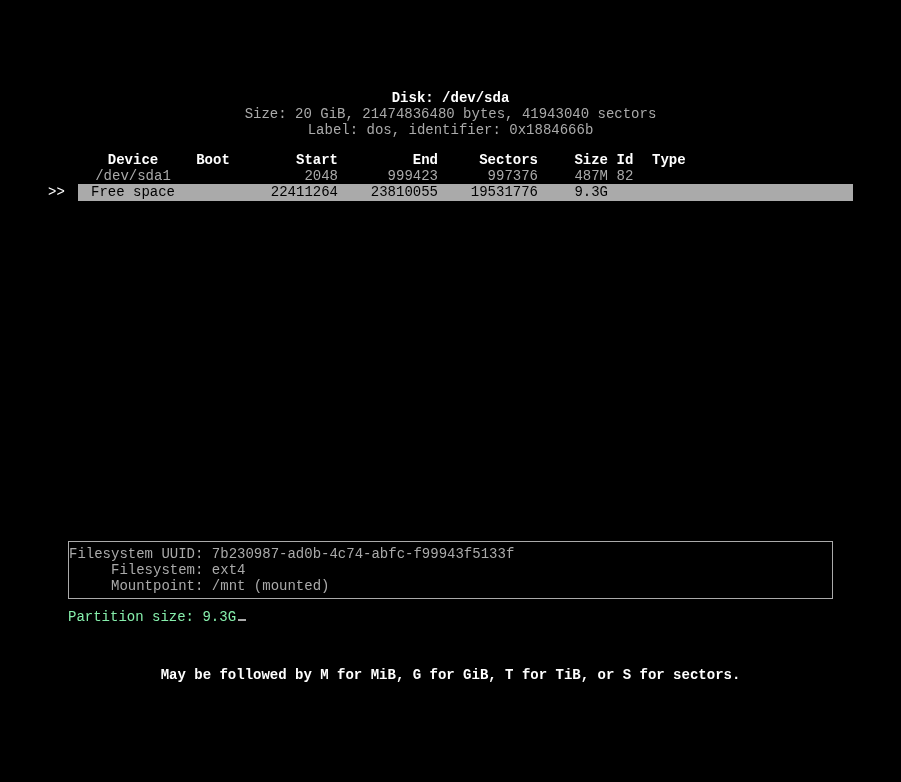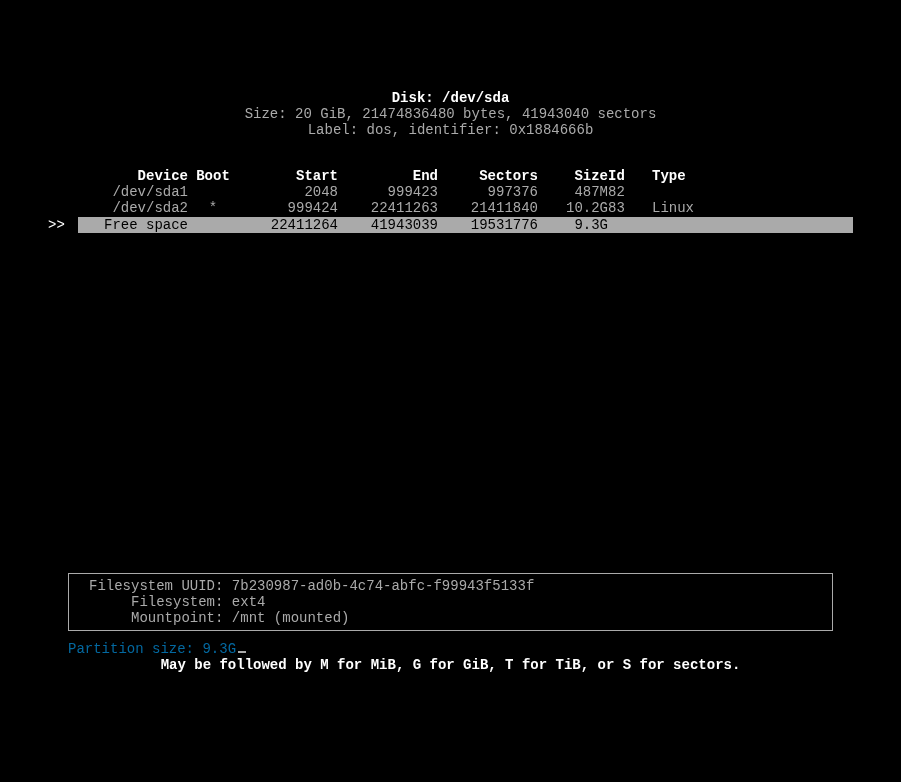--- a/index.html
+++ b/index.html
@@ -15,83 +15,84 @@
       width: 901px;
       height: 782px;
       overflow: hidden;
       line-height: 1.15;
     }
     .screen {
       padding: 90px 0 0 0;
     }
     .header {
       text-align: center;
-      margin-bottom: 30px;
+      margin-bottom: 14px;
     }
     .header .title {
       color: #fff;
       font-weight: bold;
     }
     .header .sub {
       color: #aaa;
     }
     .table {
       margin: 0 48px;
     }
     .row {
       display: flex;
       white-space: pre;
     }
     .ptr {
       width: 30px;
       text-align: left;
       color: #fff;
     }
-    .c-device { width: 110px; text-align: right; }
+    .c-device { width: 110px; text-align: center; }
     .c-boot   { width: 50px;  text-align: center; }
     .c-start  { width: 100px; text-align: right; }
     .c-end    { width: 100px; text-align: right; }
     .c-sectors{ width: 100px; text-align: right; }
     .c-size   { width: 70px;  text-align: right; }
-    .c-id     { width: 40px;  text-align: left; padding-right: 6px; }
+    .c-id     { width: 40px;  text-align: center; padding-right: 6px; }
     .c-type   { flex: 1;      text-align: left;  padding-left: 4px; }
     .hdr {
       color: #fff;
       font-weight: bold;
     }
     .selected {
       background: #aaa;
       color: #000;
     }
     .selected .ptr {
       background: #000;
       color: #fff;
     }
     .info-box {
       margin: 340px 68px 0 68px;
       border: 1px solid #aaa;
-      padding: 4px 20px;
+      padding: 4px 0;
       color: #aaa;
     }
     .info-line {
       white-space: pre;
     }
     .prompt {
       margin: 10px 0 0 68px;
-      color: #0369a1;
+      color: #86efac;
     }
     .cursor {
       display: inline-block;
       width: 8px;
       border-bottom: 2px solid #aaa;
       margin-left: 2px;
       vertical-align: baseline;
     }
     .hint {
       text-align: center;
+      margin-top: 42px;
       color: #fff;
       font-weight: bold;
     }
   </style>
 </head>
 <body>
 
 <div class="screen">
   <div class="header">
     <div class="title">Disk: /dev/sda</div>
@@ -106,22 +107,21 @@
       <span class="c-boot">Boot</span>
       <span class="c-start">Start</span>
       <span class="c-end">End</span>
       <span class="c-sectors">Sectors</span>
       <span class="c-size">Size</span>
       <span class="c-id">Id</span>
       <span class="c-type">Type</span>
     </div>
     <div id="rows">
         <div class="row"><span class="ptr"></span><span class="c-device">/dev/sda1</span><span class="c-boot"></span><span class="c-start">2048</span><span class="c-end">999423</span><span class="c-sectors">997376</span><span class="c-size">487M</span><span class="c-id">82</span></div>
-        <div class="row"><span class="ptr"></span><span class="c-device">/dev/sda2</span><span class="c-boot">*</span><span class="c-start">999424</span><span class="c-end">22411263</span><span class="c-sectors">21411840</span><span class="c-size">10.2G</span><span class="c-id">83</span><span class="c-type">Linux</span></div>
-        <div class="row selected"><span class="ptr">&gt;&gt;</span><span class="c-device">Free space</span><span class="c-boot"></span><span class="c-start">22411264</span><span class="c-end">41943039</span><span class="c-sectors">19531776</span><span class="c-size">9.3G</span><span class="c-id"></span><span class="c-type"></span></div>
+        <div class="row selected"><span class="ptr">&gt;&gt;</span><span class="c-device">Free space</span><span class="c-boot"></span><span class="c-start">22411264</span><span class="c-end">23810055</span><span class="c-sectors">19531776</span><span class="c-size">9.3G</span><span class="c-id"></span><span class="c-type"></span></div>
       </div>
   </div>
 
   <div class="info-box">
     <div class="info-line"><span>Filesystem UUID: </span><span>7b230987-ad0b-4c74-abfc-f99943f5133f</span></div>
     <div class="info-line"><span>     Filesystem: </span><span>ext4</span></div>
     <div class="info-line"><span>     Mountpoint: </span><span>/mnt (mounted)</span></div>
   </div>
 
   <div class="prompt">

